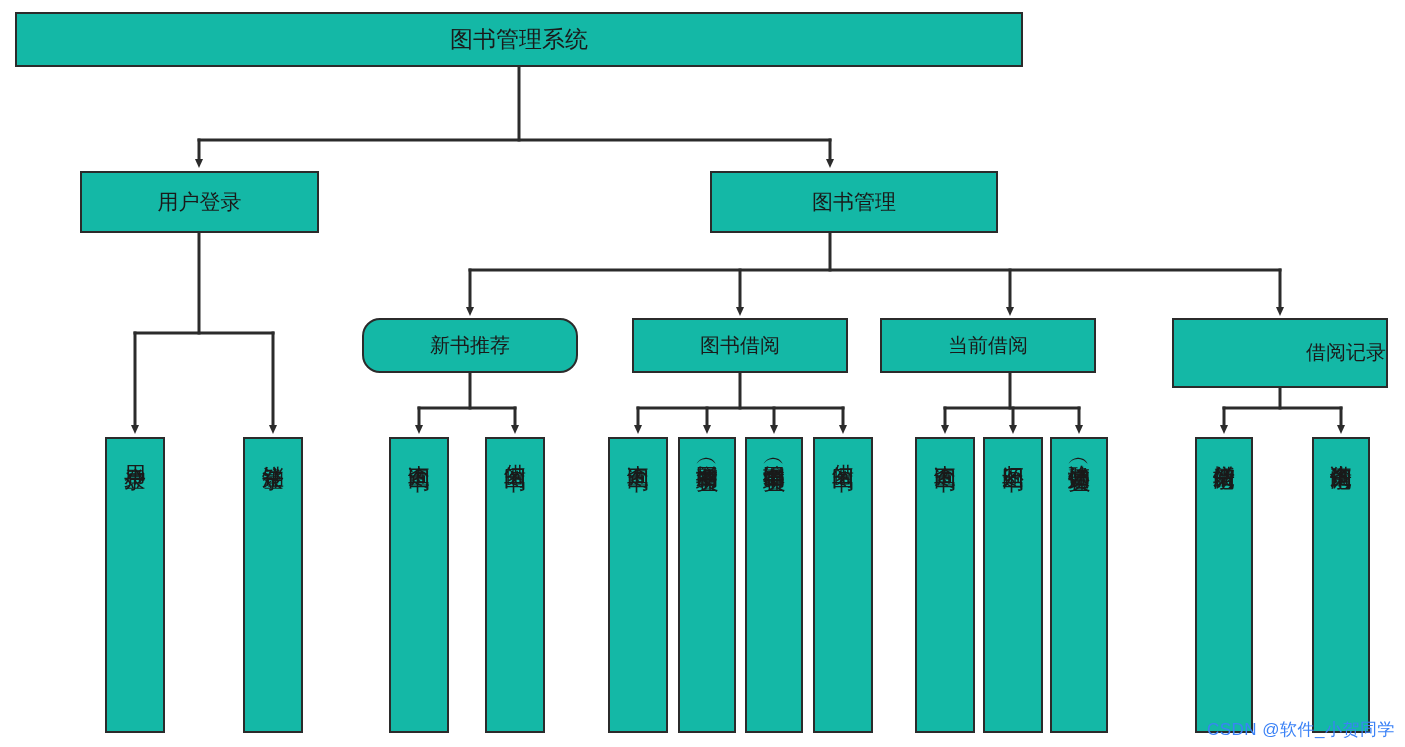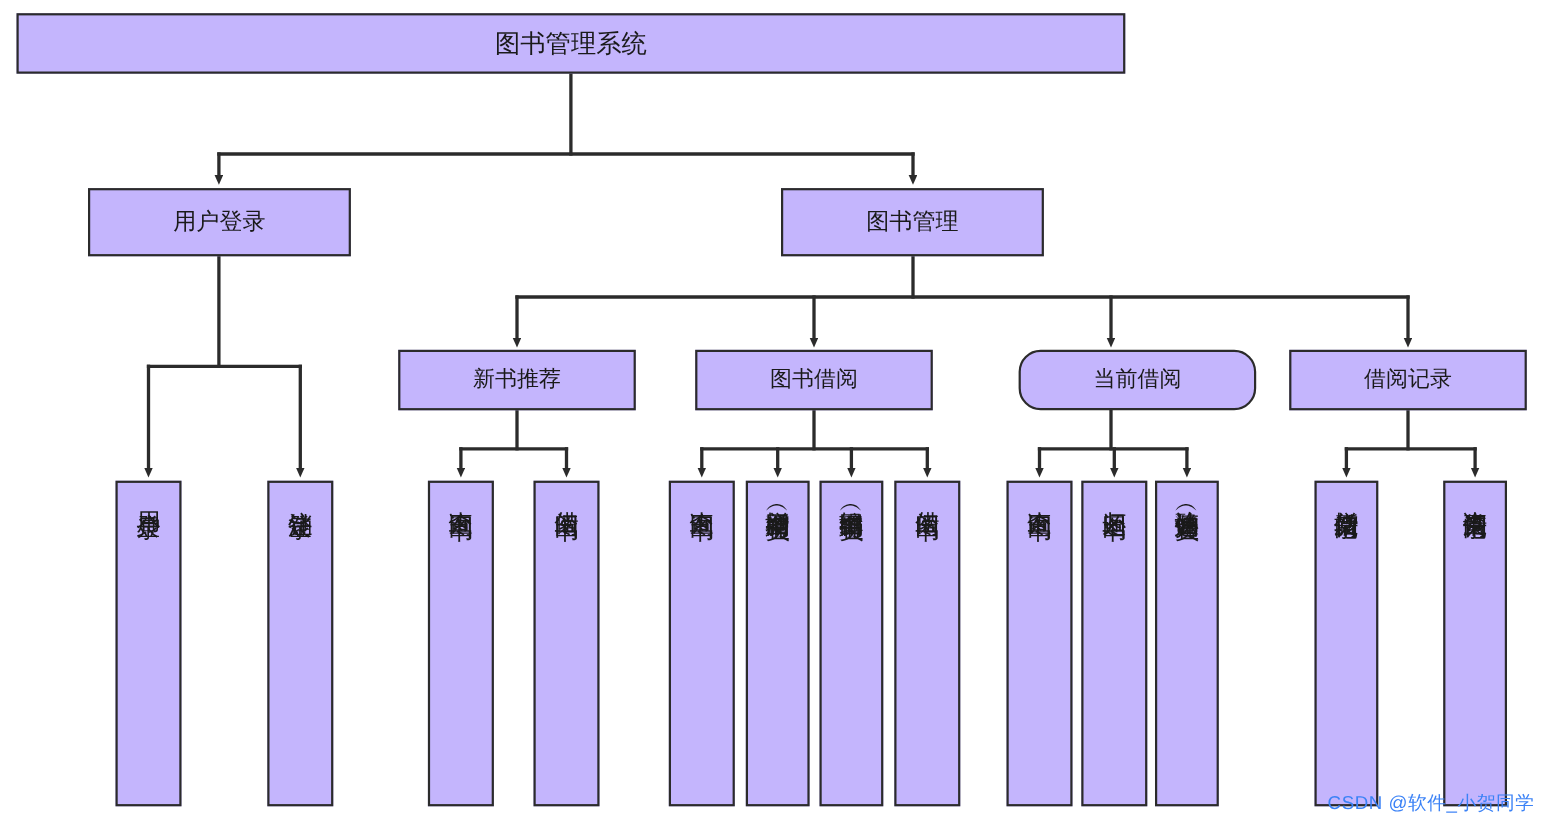--- a/index.html
+++ b/index.html
@@ -21,21 +21,21 @@
     position: absolute;
     left: 0;
     top: 0;
     width: 1405px;
     height: 747px;
     pointer-events: none;
   }
   .node {
     position: absolute;
     box-sizing: border-box;
-    background: #c4b5fd;
+    background: #14b8a6;
     border: 2px solid #2b2b2b;
     display: flex;
     align-items: center;
     justify-content: center;
     color: #1a1a1a;
   }
   .node .lbl {
     display: block;
     text-align: center;
     line-height: 1.18;
@@ -126,34 +126,34 @@
     </g>
   </svg>
 
   <div class="node root" style="left:15px;top:12px;width:1008px;height:55px;">
     <span class="lbl">图书管理系统</span>
   </div>
 
   <div class="node lvl2" style="left:80px;top:171px;width:239px;height:62px;">
     <span class="lbl">用户登录</span>
   </div>
-  <div class="node lvl2" style="left:710px;top:171px;width:239px;height:62px;">
+  <div class="node lvl2" style="left:710px;top:171px;width:288px;height:62px;">
     <span class="lbl">图书管理</span>
   </div>
 
-  <div class="node lvl3" style="left:362px;top:318px;width:216px;height:55px;">
+  <div class="node lvl3" style="left:362px;top:318px;width:216px;height:55px;border-radius:18px;">
     <span class="lbl">新书推荐</span>
   </div>
   <div class="node lvl3" style="left:632px;top:318px;width:216px;height:55px;align-items:center;">
     <span class="lbl">图书借阅</span>
   </div>
-  <div class="node lvl3" style="left:926px;top:318px;width:216px;height:55px;border-radius:20px;">
+  <div class="node lvl3" style="left:880px;top:318px;width:216px;height:55px;">
     <span class="lbl">当前借阅</span>
   </div>
-  <div class="node lvl3" style="left:1172px;top:318px;width:216px;height:55px;">
+  <div class="node lvl3" style="left:1172px;top:318px;width:216px;height:70px;justify-content:flex-end;">
     <span class="lbl">借阅记录</span>
   </div>
 
   <div class="node leaf" style="left:105px;top:437px;width:60px;height:296px;">
     <span class="lbl">用户登录</span>
   </div>
   <div class="node leaf" style="left:243px;top:437px;width:60px;height:296px;">
     <span class="lbl">注销登录</span>
   </div>
   <div class="node leaf" style="left:389px;top:437px;width:60px;height:296px;">

